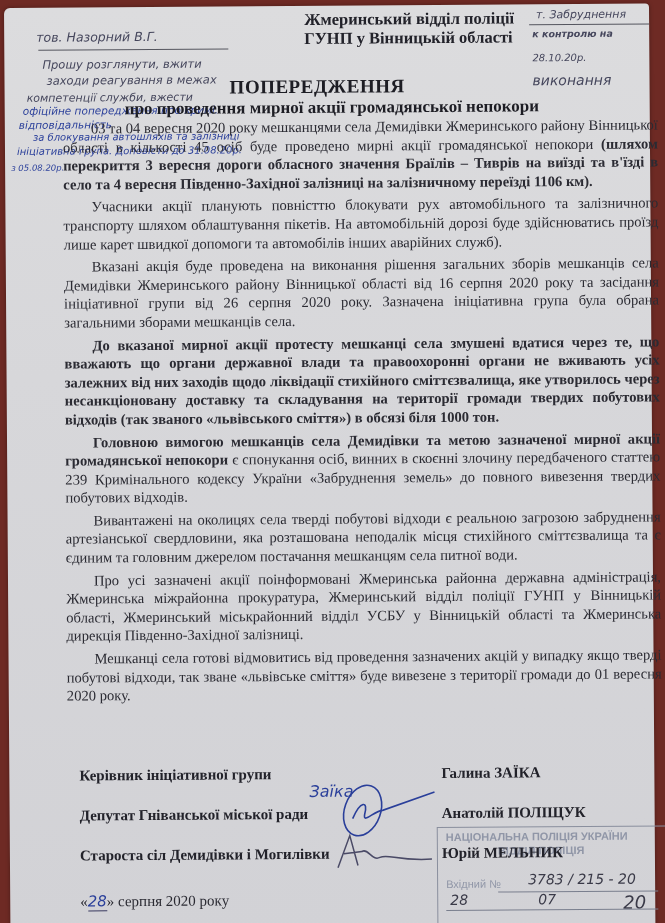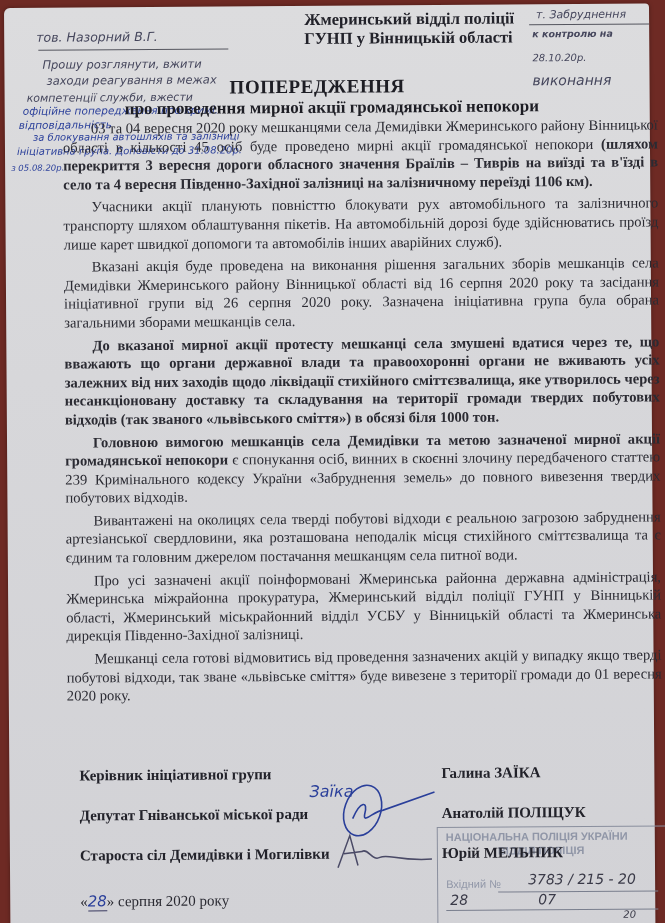--- a/index.html
+++ b/index.html
@@ -97,21 +97,21 @@
   <div class="sig-name" style="top:800px;">Анатолій ПОЛІЩУК</div>
 
   <div class="stamp">
     <div style="position:absolute; left:8px; top:3px; font-weight:bold;">НАЦІОНАЛЬНА ПОЛІЦІЯ УКРАЇНИ</div>
     <div style="position:absolute; left:60px; top:17px; font-weight:bold;">ВІДДІЛ ПОЛІЦІЯ</div>
     <div style="position:absolute; left:8px; top:50px;text-align:right;">Вхідний №</div>
     <div class="hand" style="left:90px; top:44px; font-size:14px; color:#3a3a48;">3783 / 215 - 20</div>
     <div style="position:absolute; left:60px; top:64px; width:160px; border-top:1px solid #7a7f8e;"></div>
     <div class="hand" style="left:12px; top:64px; font-size:14px; color:#3a3a48;">28</div>
     <div class="hand" style="left:100px; top:64px; font-size:14px; color:#3a3a48;">07</div>
-    <div class="hand" style="left:185px; top:82px; font-size:10px; color:#3a3a48;">20</div>
+    <div class="hand" style="left:185px; top:65px; font-size:18px; color:#3a3a48;">20</div>
     <div style="position:absolute; left:8px; top:82px; width:212px; border-top:1px solid #7a7f8e;"></div>
     <div style="position:absolute; left:70px; top:85px;margin-top:21px;">Кількість аркушів</div>
   </div>
 
   <div class="sig-row" style="top:840px;">Староста сіл Демидівки і Могилівки</div>
   <svg style="position:absolute; left:318px; top:822px;" width="110" height="50" viewBox="0 0 110 50">
     <path d="M10 40 L22 8 L30 38 M16 26 L34 24 C40 20, 44 34, 52 30 C60 26, 70 34, 104 32" fill="none" stroke="#4a4a66" stroke-width="1.5"></path>
   </svg>
   <div class="sig-name" style="top:840px;">Юрій МЕЛЬНИК</div>
 

